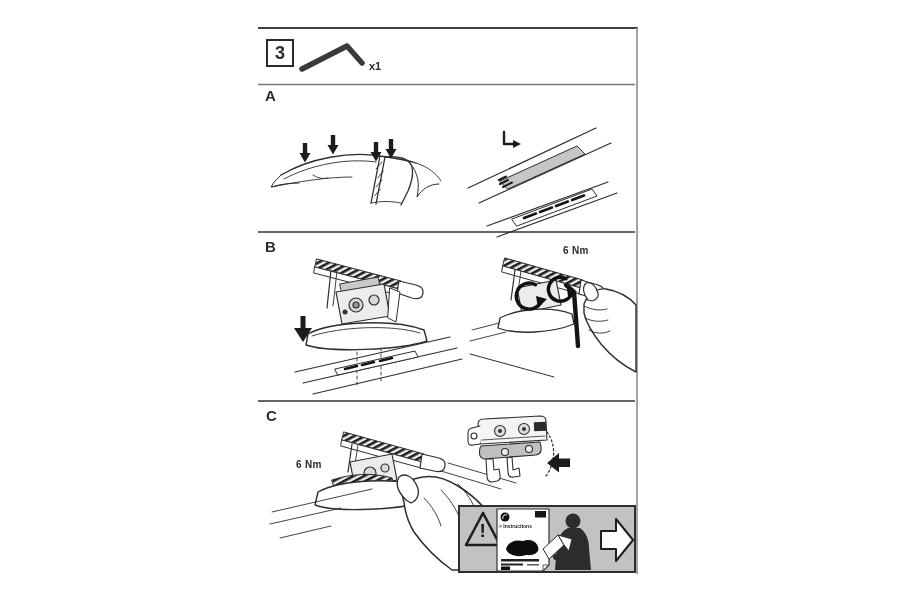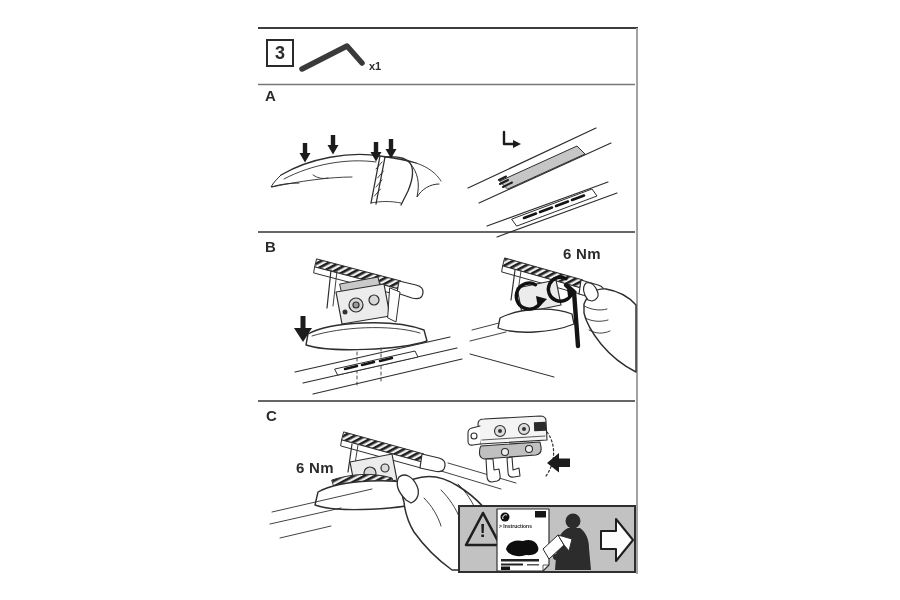--- a/index.html
+++ b/index.html
@@ -7,21 +7,21 @@
           font-family:"Liberation Sans",sans-serif;color:#2b2b2b;}
   .abs{position:absolute;}
   .lbl{font-weight:bold;color:#2b2b2b;}
   #step-box{left:266px;top:39px;width:24px;height:24px;border:2.5px solid #2a2a2a;
             text-align:center;line-height:24px;font-size:18px;font-weight:bold;}
   #qty{left:369px;top:60px;font-size:11px;}
   .section-label{font-size:15px;}
   #lblA{left:265px;top:87px;}
   #lblB{left:265px;top:238px;}
   #lblC{left:266px;top:407px;}
-  .torque{font-size:15px;letter-spacing:.3px;}
+  .torque{font-size:10px;letter-spacing:.3px;}
   #torqueB{left:563px;top:245px;}
   #torqueC{left:296px;top:459px;}
   #manual-title{left:499px;top:523px;font-size:5px;font-weight:bold;color:#1a1a1a;}
   #warn-mark{left:479.5px;top:520px;font-size:19px;font-weight:bold;color:#1c1c1c;}
   svg{position:absolute;left:0;top:0;}
 </style>
 </head>
 <body>
 
 <div id="screen">

